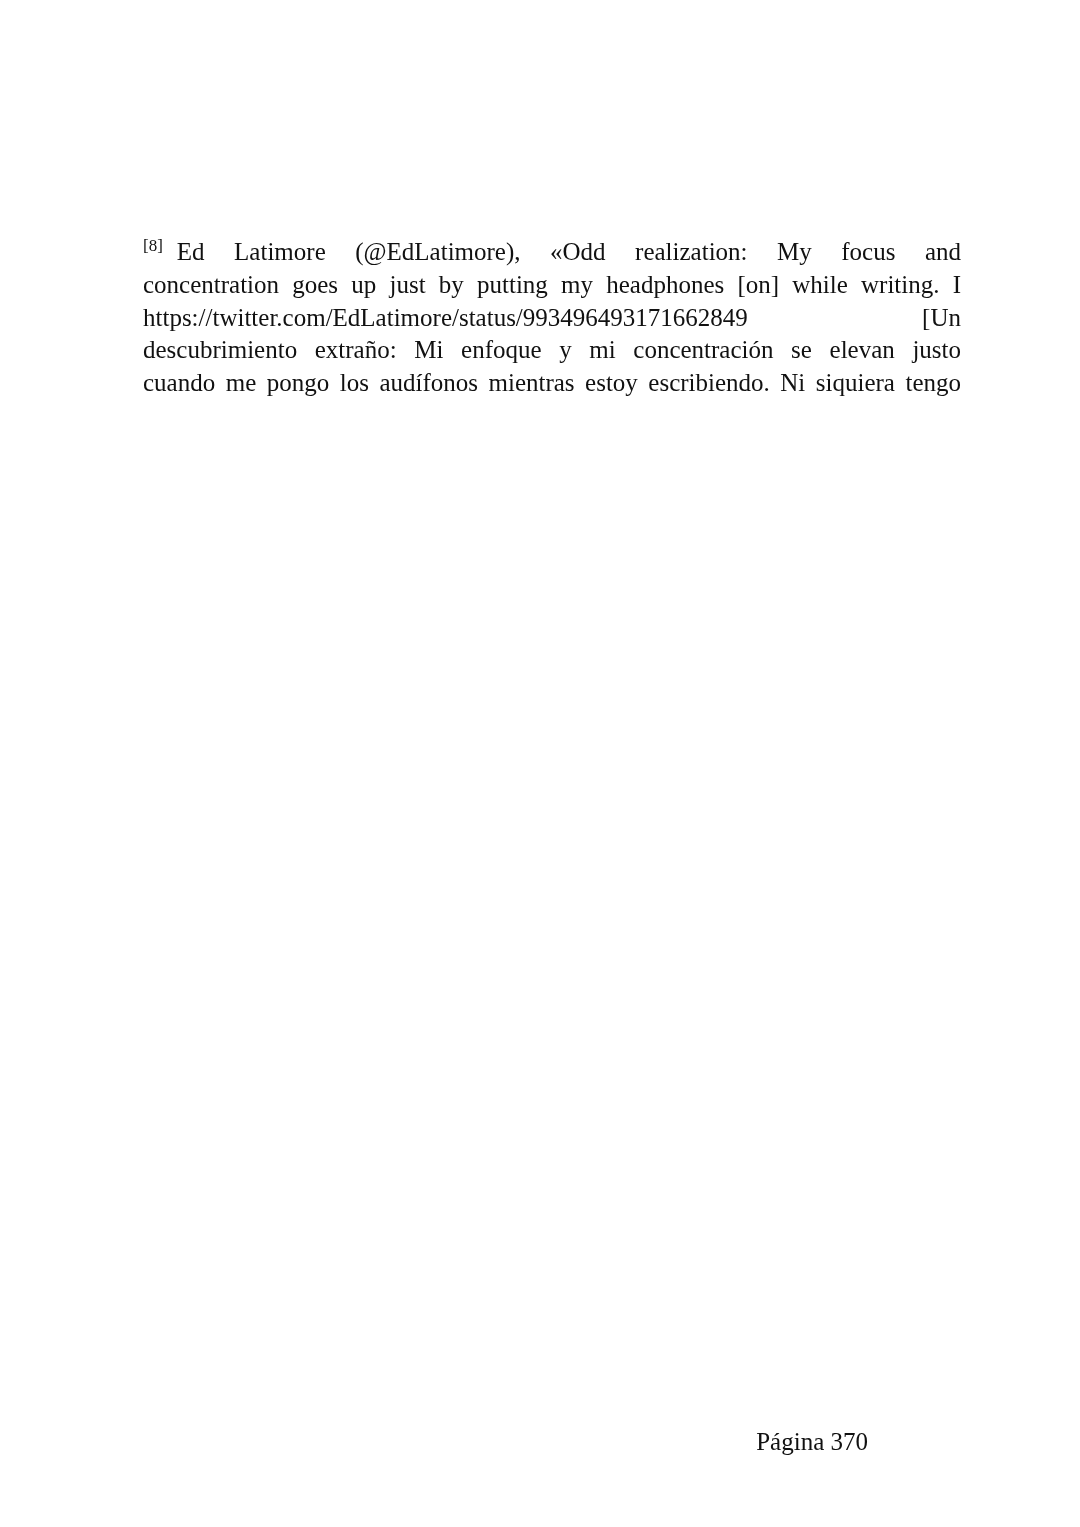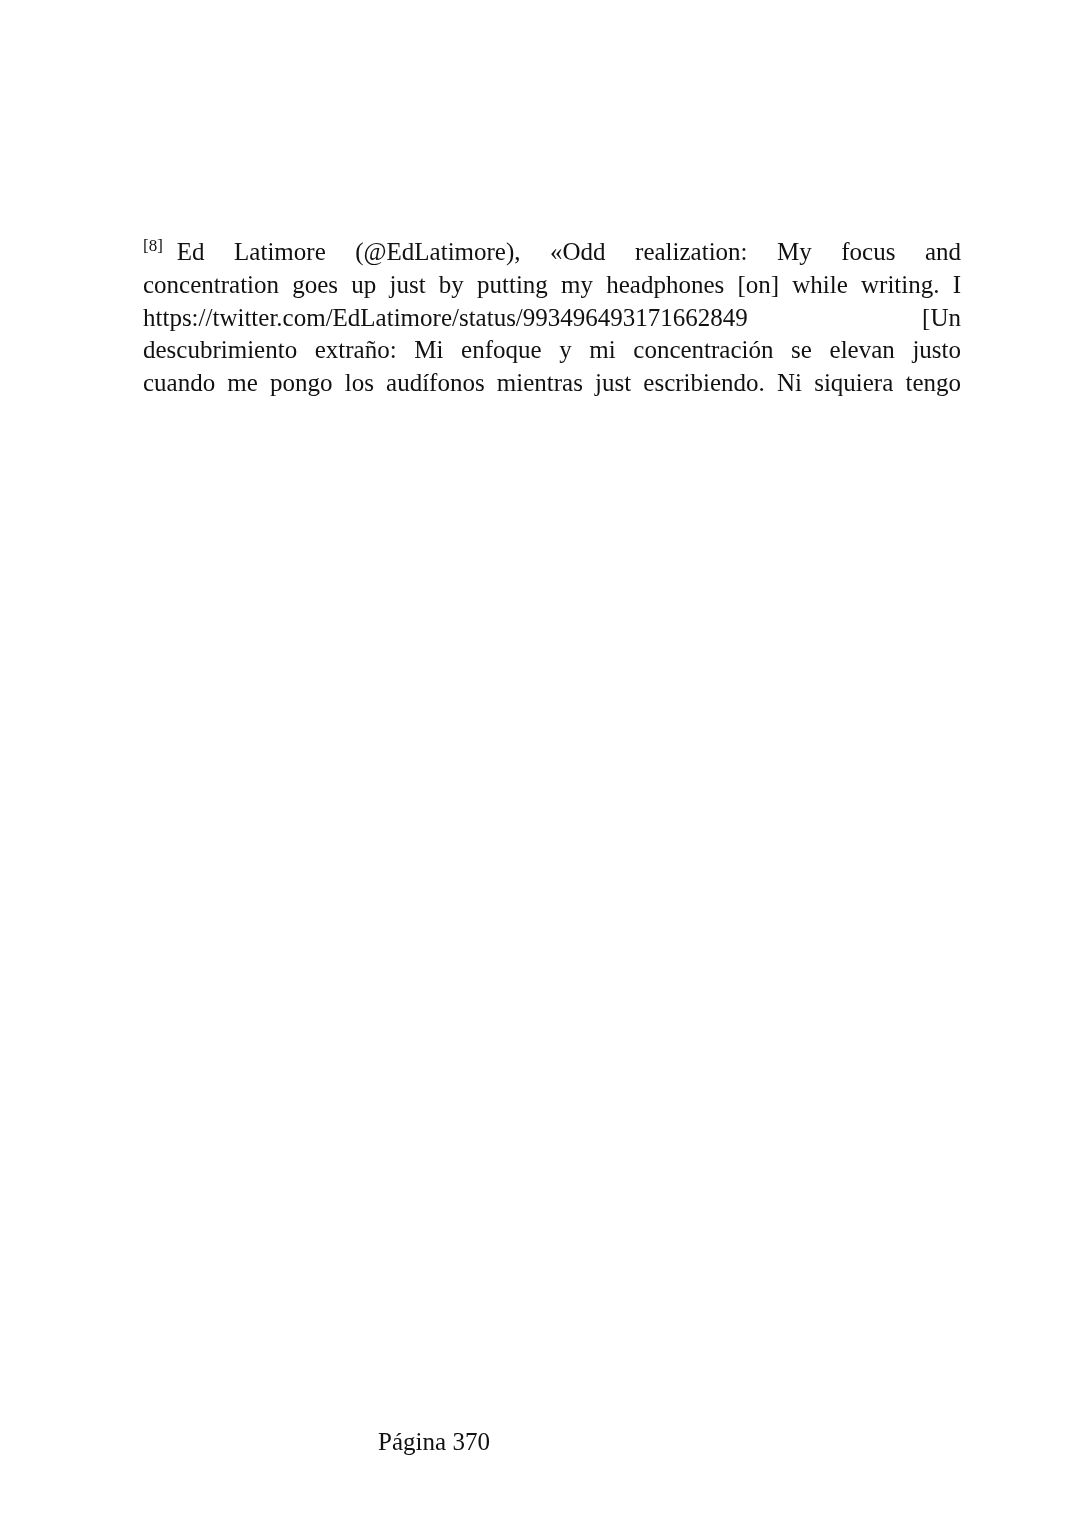--- a/index.html
+++ b/index.html
@@ -49,36 +49,36 @@
     }
     .footnote .url-line {
       display: flex;
       justify-content: space-between;
     }
     .page-number {
       position: absolute;
       left: 0;
       width: 868px;
       top: 1426px;
-      text-align: center;
+      text-align: right;
       font-size: 25px;
       line-height: 32px;
     }
   </style>
 </head>
 <body>
 
 <div class="page">
 
   <div class="footnote">
     <span class="line"><sup class="note-ref">[8]</sup><span>Ed Latimore (@EdLatimore), «Odd realization: My focus and</span></span>
     <span class="line">concentration goes up just by putting my headphones [on] while writing. I</span>
     <span class="url-line">
       <span>https://twitter.com/EdLatimore/status/993496493171662849</span>
       <span>[Un</span>
     </span>
     <span class="line">descubrimiento extraño: Mi enfoque y mi concentración se elevan justo</span>
-    <span class="line">cuando me pongo los audífonos mientras just escribiendo. Ni siquiera tengo</span>
+    <span class="line">cuando me pongo los audífonos mientras estoy escribiendo. Ni siquiera tengo</span>
   </div>
 
   <div class="page-number">Página 370</div>
 
 </div>
 
 </body></html>

